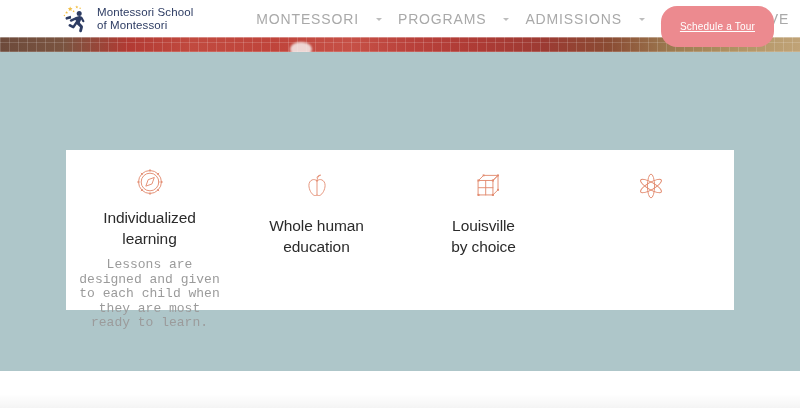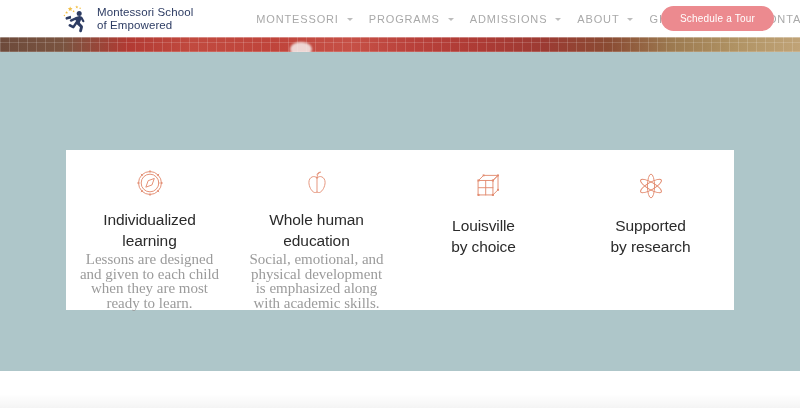--- a/index.html
+++ b/index.html
@@ -57,23 +57,23 @@
 
   .nav {
     display: flex;
     align-items: center;
     margin-left: 55px;
     gap: 0px;
   }
   .nav-item {
     display: flex;
     align-items: center;
-    gap: 8px;
+    gap: 17px;
     padding: 0 8px;
-    font-size: 11px;
+    font-size: 14px;
     letter-spacing: 0.85px;
     color: #a9a9a9;
     text-transform: uppercase;
     cursor: pointer;
     white-space: nowrap;
     font-family: "Liberation Sans", sans-serif;
   }
   .caret {
     width: 0; height: 0;
     border-left: 3.2px solid transparent;
@@ -83,26 +83,27 @@
     flex: none;
   }
   .cta {
     position: absolute;
     right: 26px;
     top: 6px;
     background: #ec8a8f;
     color: #ffffff;
     border: none;
     border-radius: 16px;
-    height: 25px;
+    height: 41px;
     padding: 0 19px;
     font-size: 10px;
     letter-spacing: 0.2px;
     cursor: pointer;
     font-family: "Liberation Sans", sans-serif;
+    text-decoration: underline;
   }
 
   
   .hero-strip {
     position: absolute;
     top: 37px; left: 0;
     width: 800px;
     height: 15px;
     overflow: hidden;
     background: #5c3a2e;
@@ -190,27 +191,27 @@
     font-size: 15.5px;
     line-height: 21px;
     color: #2b2b2b;
     text-align: center;
     font-weight: 400;
     letter-spacing: -0.1px;
     font-family: "Liberation Sans", sans-serif;
     white-space: pre-line;
   }
   .feat-desc {
-    margin-top: 1px;
-    font-size: 15px;
+    margin-top: 9px;
+    font-size: 13px;
     line-height: 14.5px;
     color: #9b9b9b;
     text-align: center;
     max-width: 142px;
-    font-family: Liberation Serif, serif;
+    font-family: Liberation Mono, monospace;
   }
 
   
   .below {
     position: absolute;
     top: 371px; left: 0;
     width: 800px;
     height: 37px;
     background: #ffffff;
   }
@@ -242,21 +243,21 @@
           </g>
           <g fill="#2d3c63">
             <circle cx="17.2" cy="8.4" r="2.5"></circle>
             <path d="M16.4 11.2c1.9-0.5 3.6 0.3 4.3 1.6l1.6 3.0c0.3 0.6 0.0 1.3-0.6 1.5-0.6 0.2-1.2-0.1-1.5-0.7l-1.0-2.0-1.4 3.2 2.6 2.7c0.5 0.5 0.7 1.2 0.5 1.9l-1.0 3.8c-0.2 0.8-1.0 1.2-1.7 1.0-0.8-0.2-1.2-1.0-1.0-1.8l0.8-3.1-3.2-3.0-2.4 3.5c-0.4 0.6-1.1 0.8-1.7 0.5l-3.4-1.7c-0.7-0.4-1.0-1.2-0.6-1.9 0.4-0.7 1.2-0.9 1.9-0.5l2.4 1.2 3.2-4.7-1.1-0.6-3.6 1.6c-0.6 0.3-1.3 0.0-1.6-0.6-0.3-0.6 0.0-1.3 0.6-1.6l4.4-2.0c0.6-0.3 1.2-0.5 1.9-0.7z"></path>
             <path d="M9.2 13.4l-4.0 1.2c-0.7 0.2-1.4-0.2-1.6-0.9-0.2-0.7 0.2-1.4 0.9-1.6l4.3-1.3z"></path>
           </g>
         </svg>
       </span>
       <span class="logo-text">
         <span>Montessori School</span>
-        <span class="l2">of Empowered</span>
+        <span class="l2">of Montessori</span>
       </span>
     </div>
 
     <nav class="nav">
       <div class="nav-item">
         <span>MONTESSORI</span>
         <span class="caret"></span>
       </div>
       <div class="nav-item">
         <span>PROGRAMS</span>
@@ -319,21 +320,20 @@
           <g fill="none" stroke="#e28a6e" stroke-width="1.1" stroke-linecap="round" stroke-linejoin="round">
             <path d="M20 13.6c-1.6-1.6-4.0-2.1-6.1-1.2-2.5 1.0-4.0 3.6-4.0 6.8 0 5.4 3.3 11.0 6.2 12.4 1.4 0.7 2.7 0.2 3.9-0.4 1.2 0.6 2.5 1.1 3.9 0.4 2.9-1.4 6.2-7.0 6.2-12.4 0-3.2-1.5-5.8-4.0-6.8-2.1-0.9-4.5-0.4-6.1 1.2z"></path>
             <path d="M20 13.6v18.0"></path>
             <path d="M20 13.4c0-3.4 1.3-5.9 4.1-6.9"></path>
             <path d="M24.1 6.5c-2.2 0.1-3.6 1.1-4.1 2.6"></path>
           </g>
         </svg>
       </div>
       <div class="feat-title">Whole human
 education</div>
-      <div class="feat-desc">Social, emotional, and physical development is emphasized along with academic skills.</div>
     </div>
 
     <div class="col">
       <div class="icon-wrap">
         <svg viewBox="0 0 40 40" width="34" height="34" aria-hidden="true">
           <g fill="none" stroke="#e28a6e" stroke-width="1.1" stroke-linecap="round" stroke-linejoin="round">
             <path d="M13.5 13.5h17v17h-17z"></path>
             <path d="M13.5 13.5l6-6h17l-6 6"></path>
             <path d="M30.5 13.5l6-6v17l-6 6"></path>
             <path d="M13.5 22h17"></path>
@@ -357,21 +357,19 @@
     <div class="col">
       <div class="icon-wrap">
         <svg viewBox="0 0 40 40" width="34" height="34" aria-hidden="true">
           <g fill="none" stroke="#e28a6e" stroke-width="1.1">
             <ellipse cx="20" cy="20" rx="4.2" ry="14"></ellipse>
             <ellipse cx="20" cy="20" rx="4.2" ry="14" transform="rotate(60 20 20)"></ellipse>
             <ellipse cx="20" cy="20" rx="4.2" ry="14" transform="rotate(120 20 20)"></ellipse>
           </g>
         </svg>
       </div>
-      <div class="feat-title">Supported
-by research</div>
     </div>
 
   </div>
 
   <div class="below"></div>
 
 </div>
 
 </body></html>

